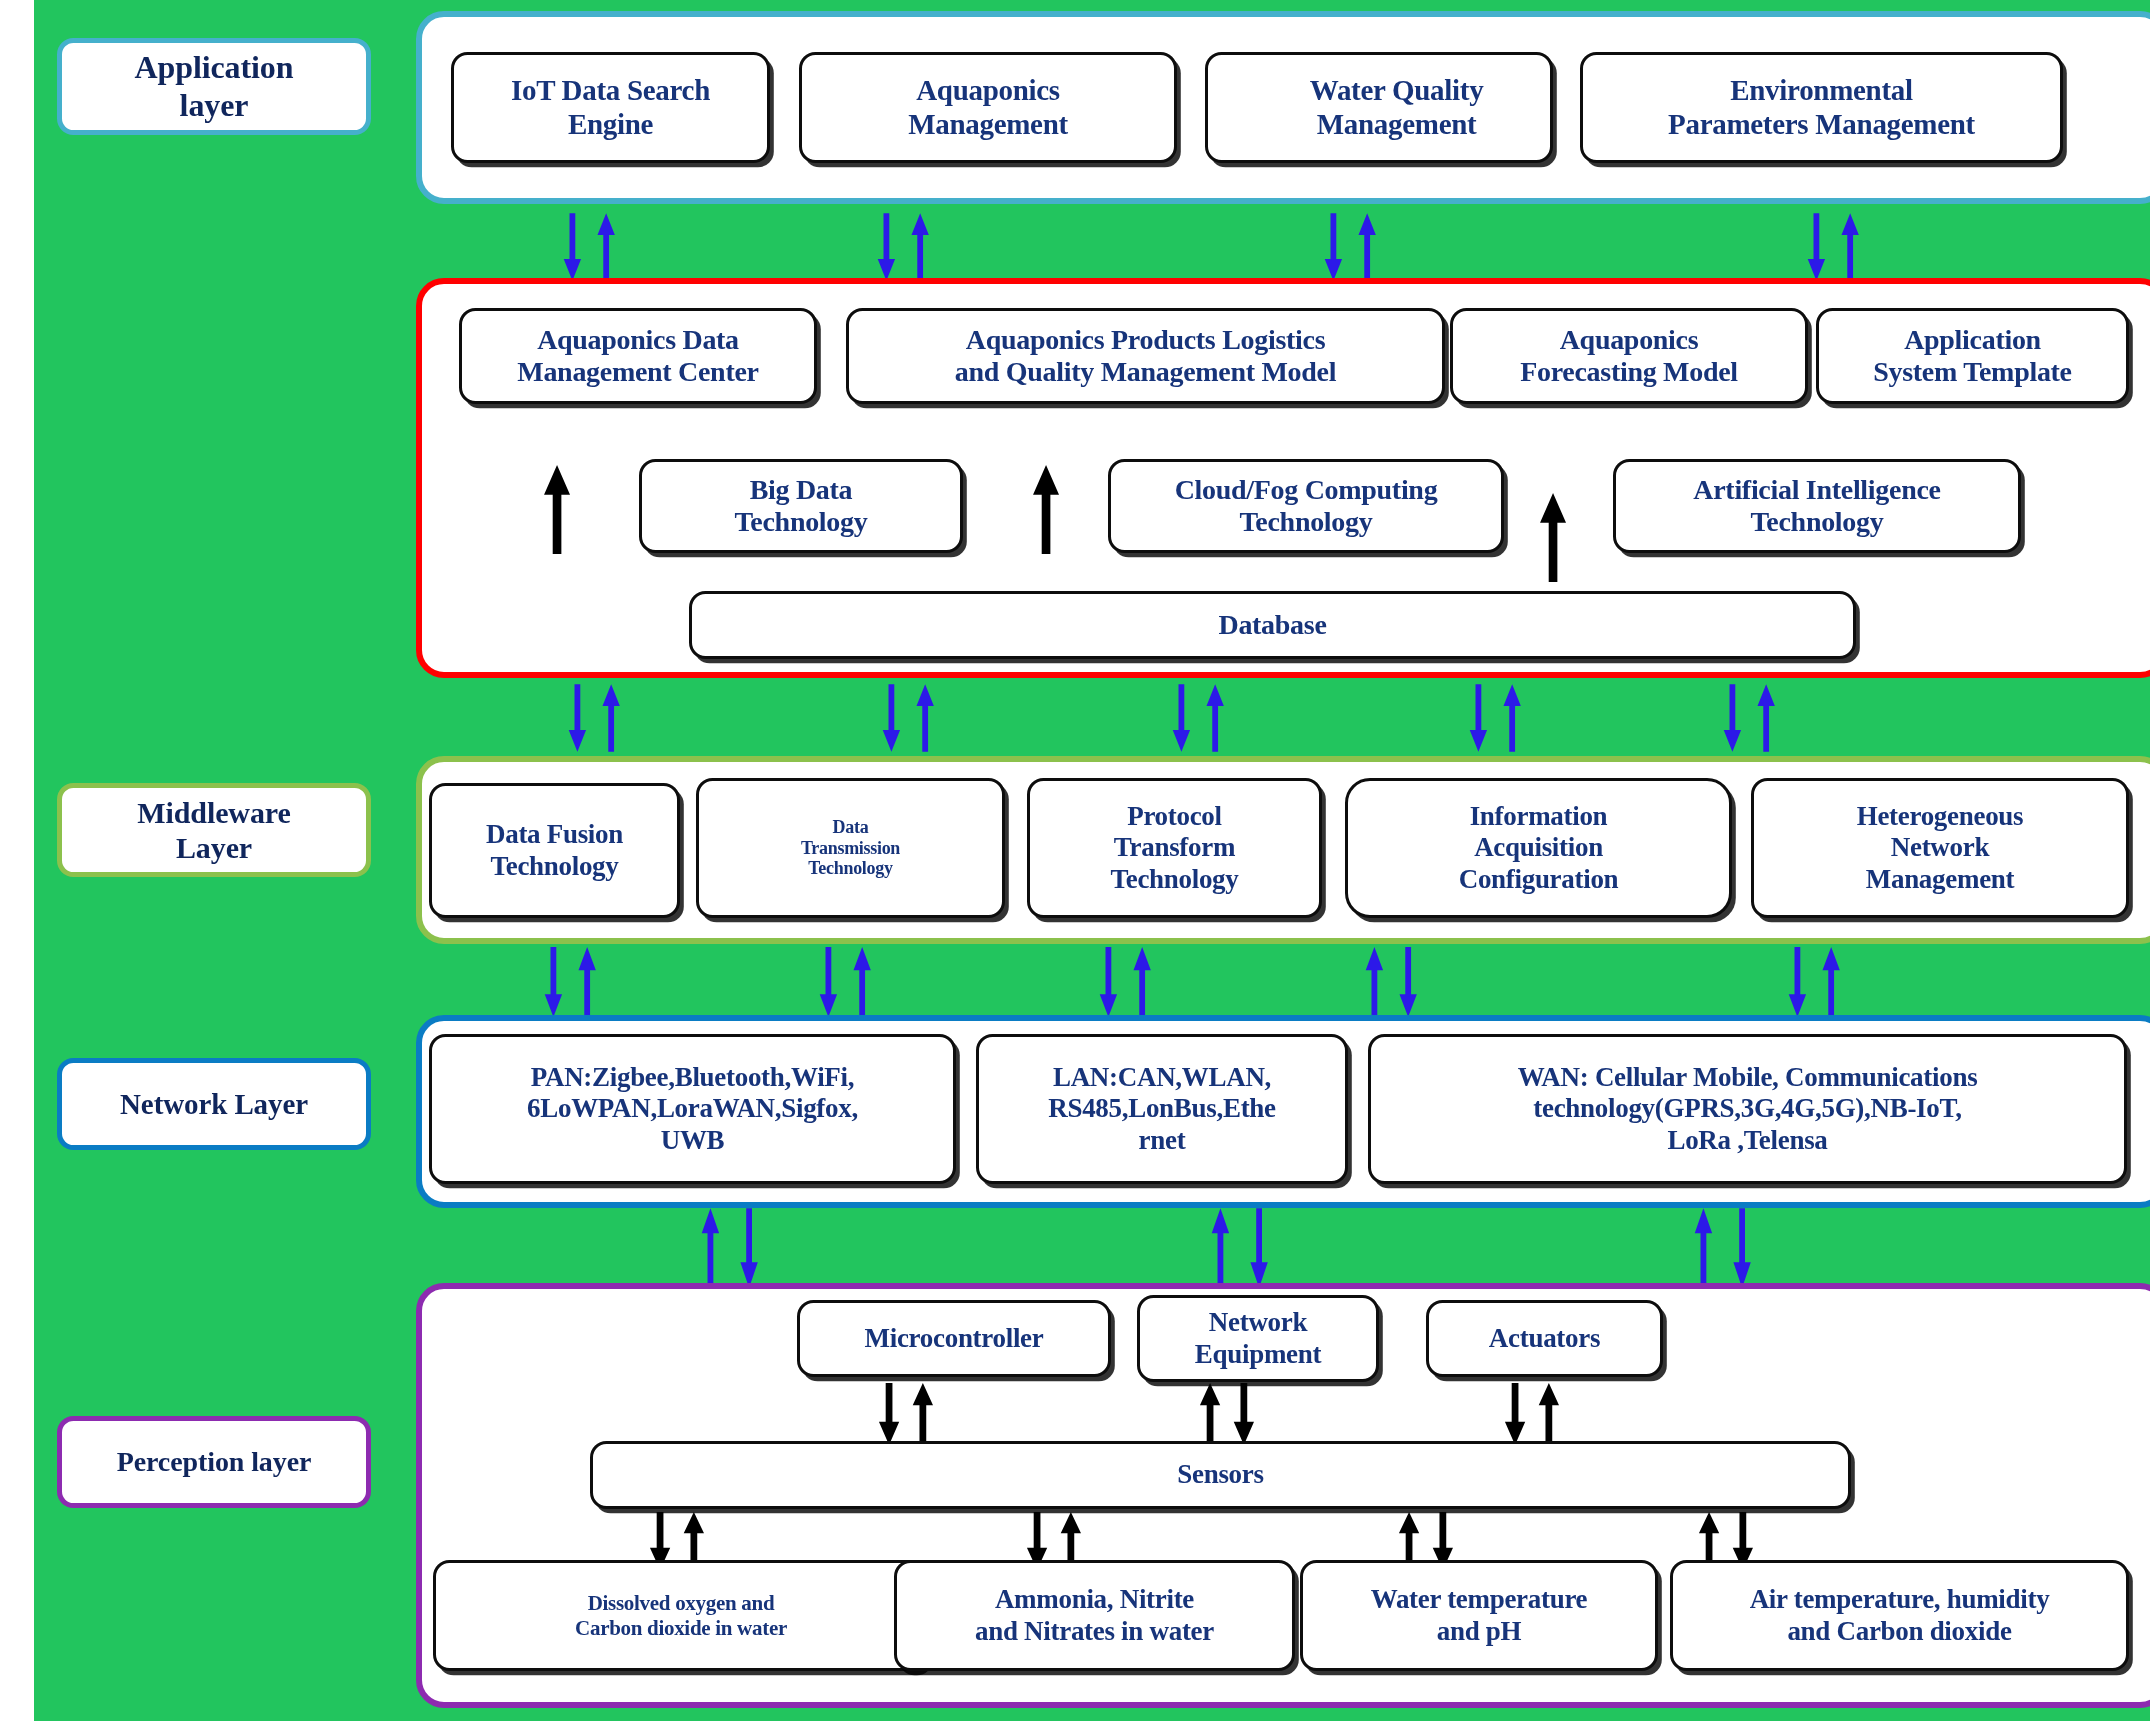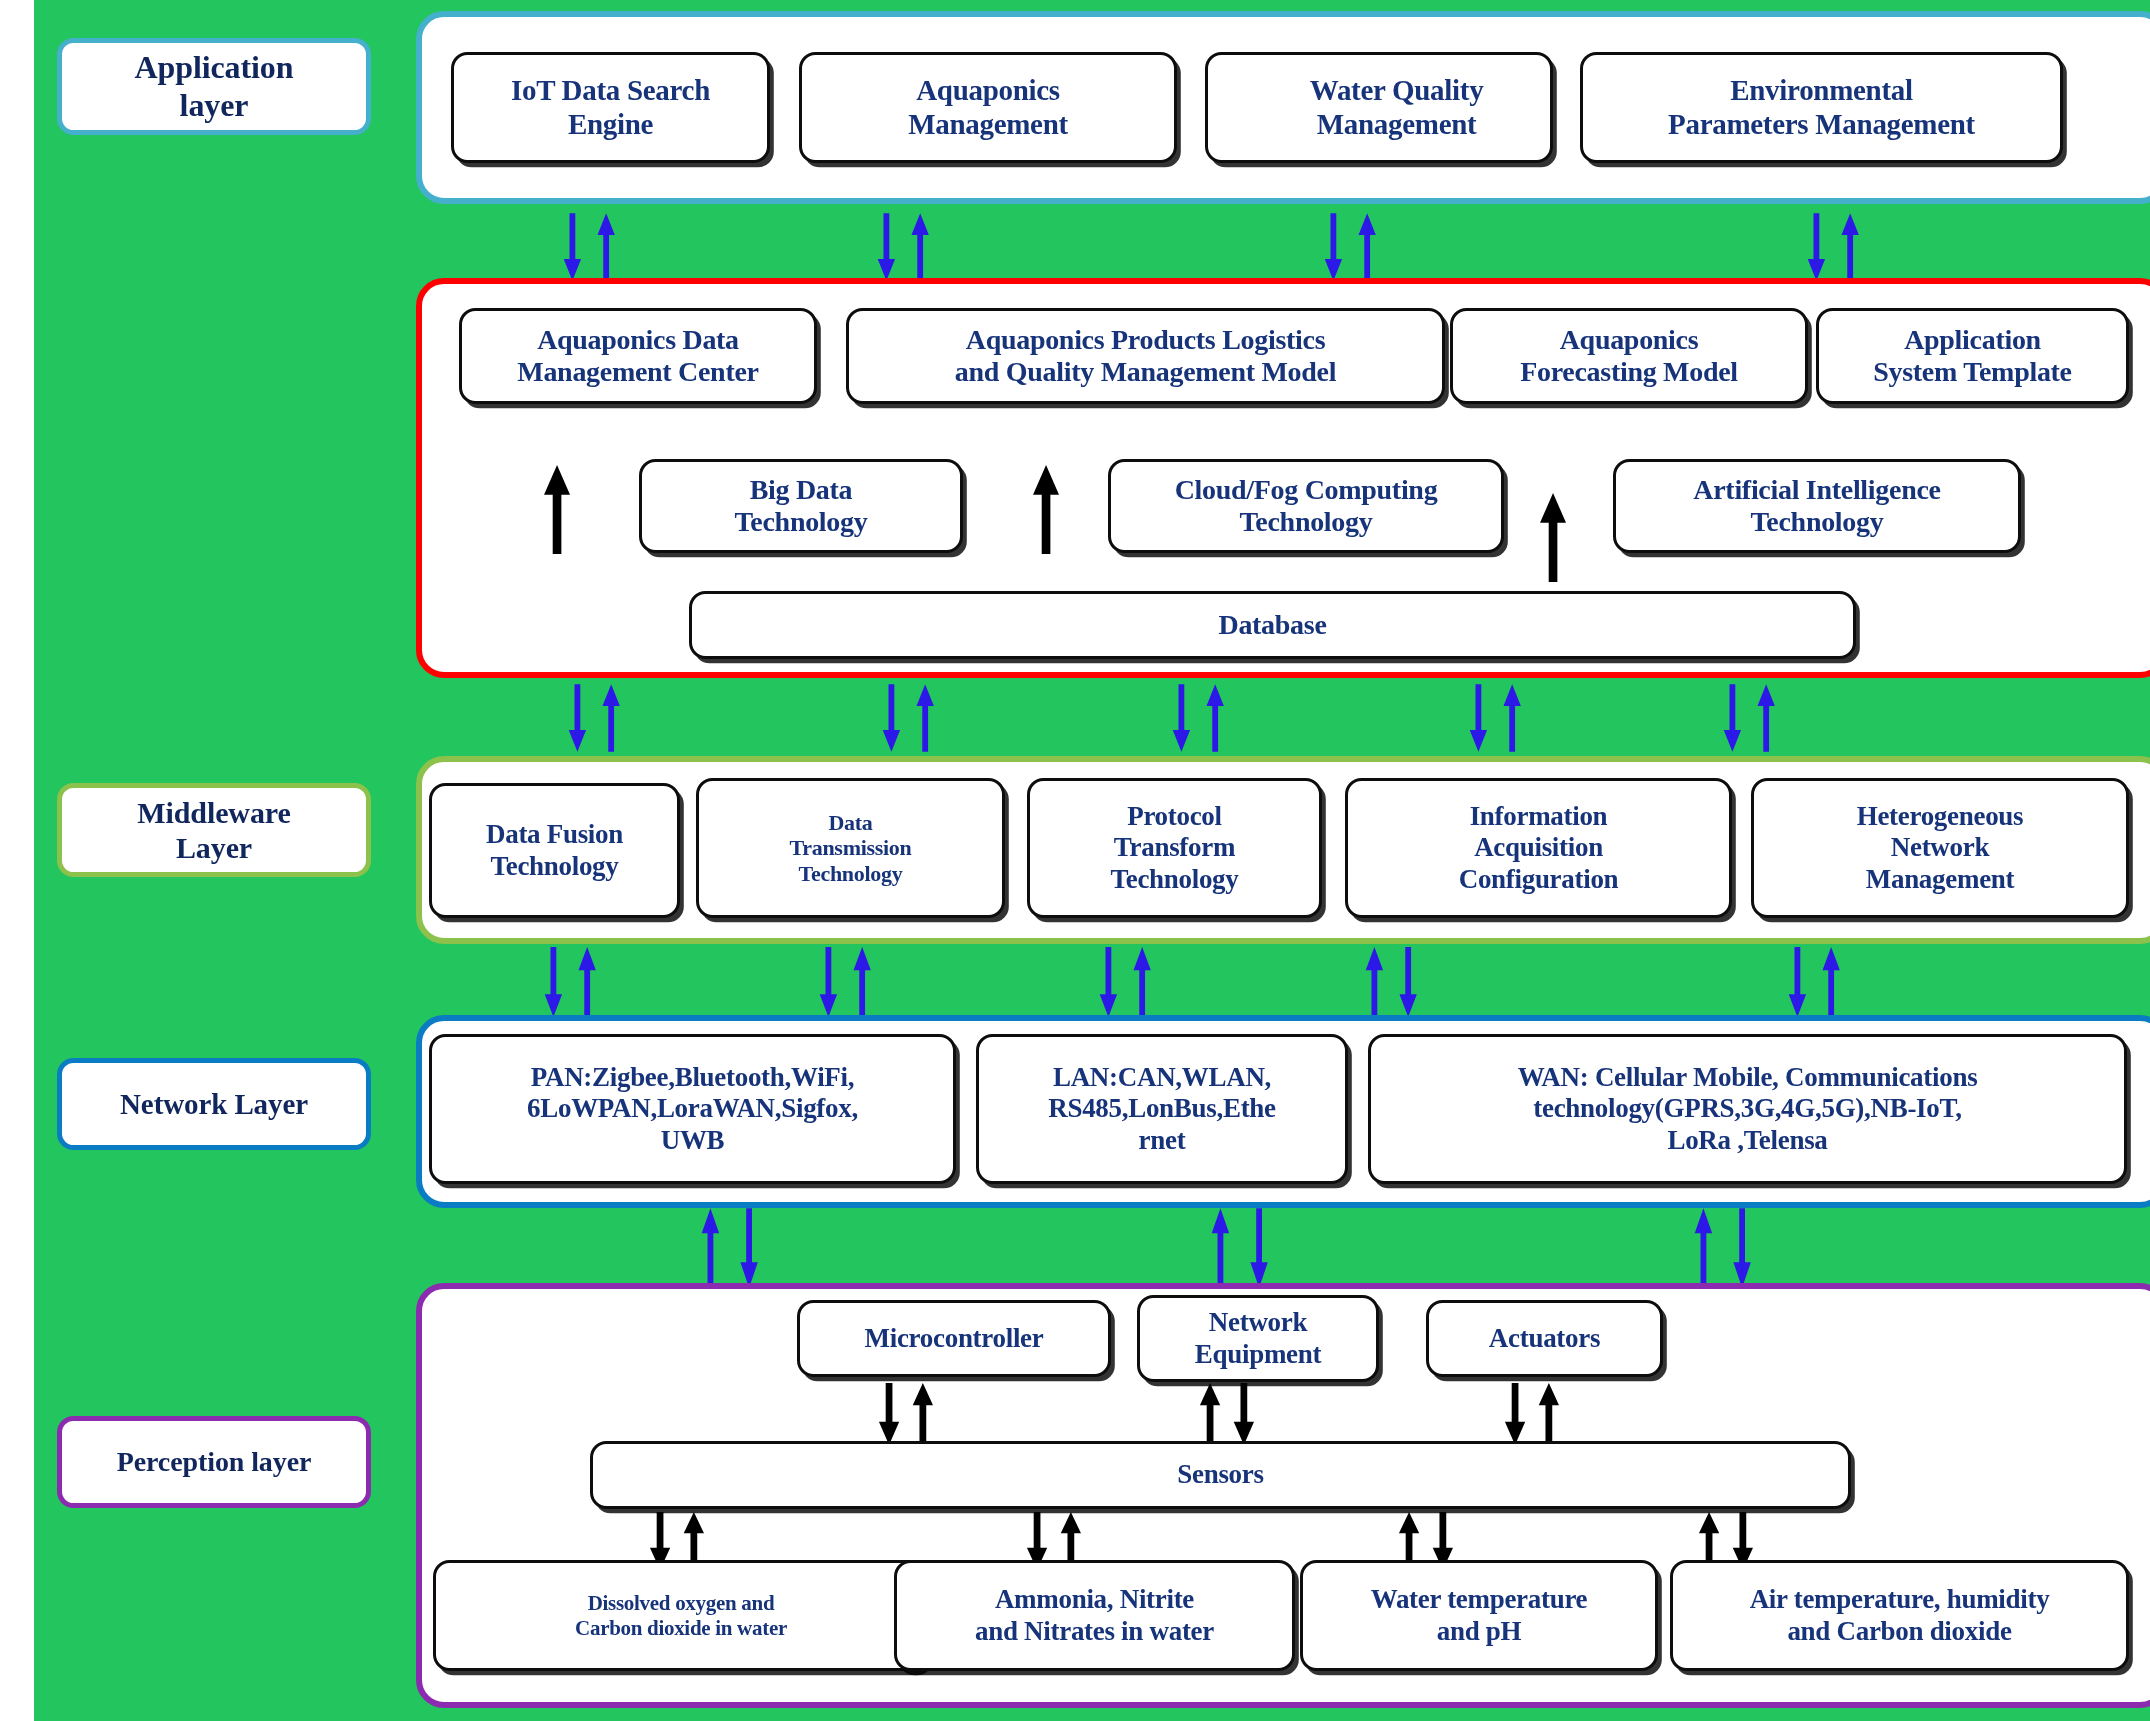--- a/index.html
+++ b/index.html
@@ -271,35 +271,35 @@
   </div>
 
   <div class="layer-box" style="left:382px; top:756px; width:1752px; height:188px; border-width:6.3px; border-color:#8cc14c;">
   </div>
   <div class="node" style="left:395px; top:783px; width:251px; height:135px; font-size:27px;">
     <div>
       <span>Data Fusion</span>
       <span>Technology</span>
     </div>
   </div>
-  <div class="node" style="left:662px; top:778px; width:309px; height:140px; font-size:22px;">
+  <div class="node" style="left:662px; top:778px; width:309px; height:140px; font-size:18px;">
     <div>
       <span>Data</span>
       <span>Transmission</span>
       <span>Technology</span>
     </div>
   </div>
   <div class="node" style="left:993px; top:778px; width:295px; height:140px; font-size:27px;">
     <div>
       <span>Protocol</span>
       <span>Transform</span>
       <span>Technology</span>
     </div>
   </div>
-  <div class="node" style="left:1311px; top:778px; width:387px; height:140px; font-size:27px;">
+  <div class="node" style="left:1311px; top:778px; width:387px; height:140px; font-size:27px;border-radius:25px;">
     <div>
       <span>Information</span>
       <span>Acquisition</span>
       <span>Configuration</span>
     </div>
   </div>
   <div class="node" style="left:1717px; top:778px; width:378px; height:140px; font-size:27px;">
     <div>
       <span>Heterogeneous</span>
       <span>Network</span>

